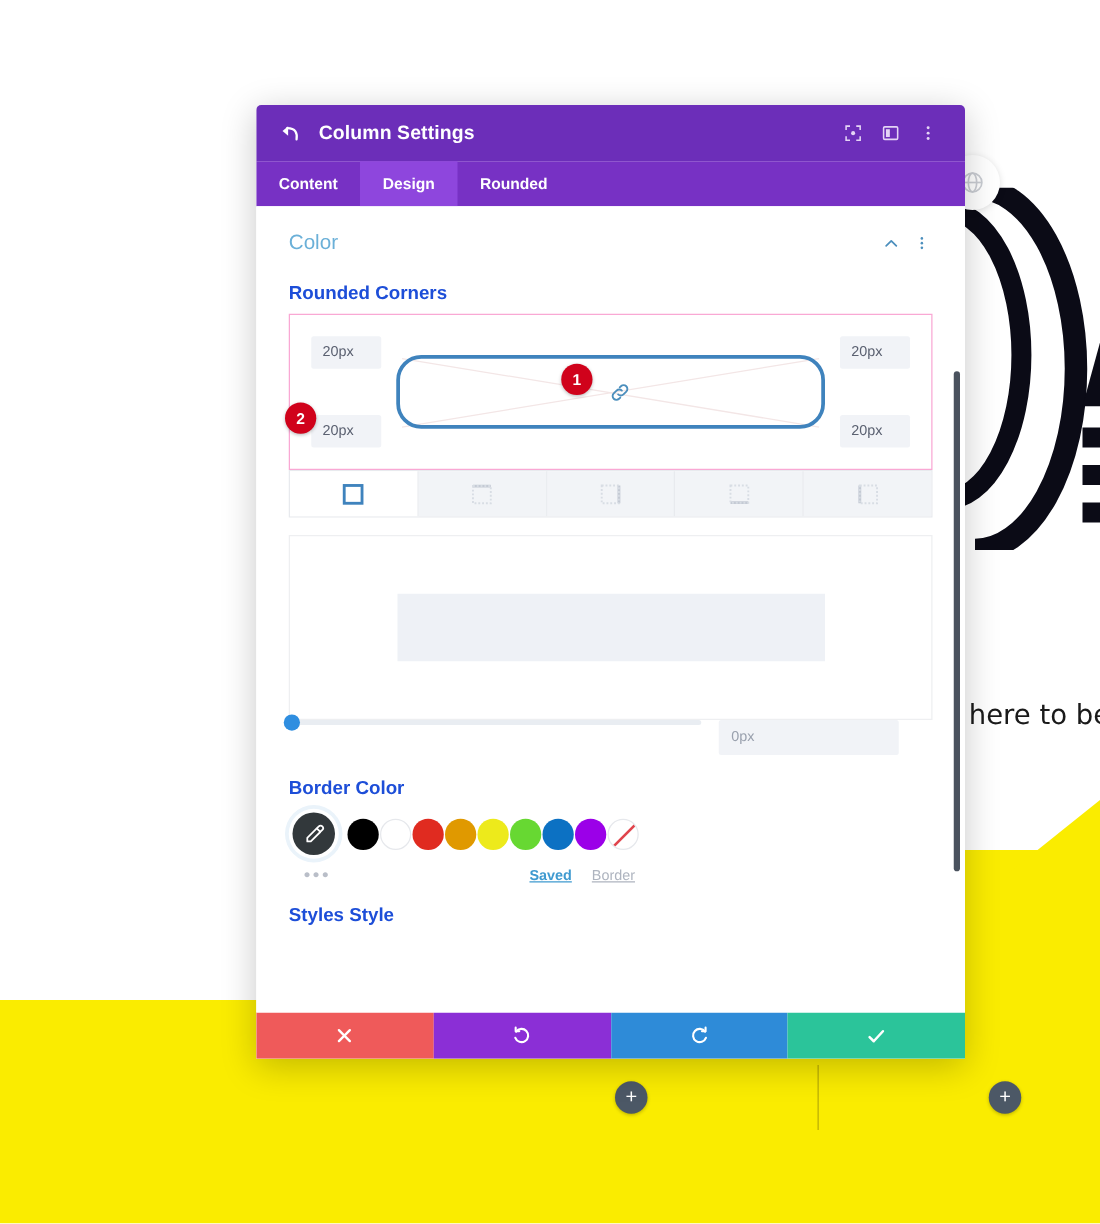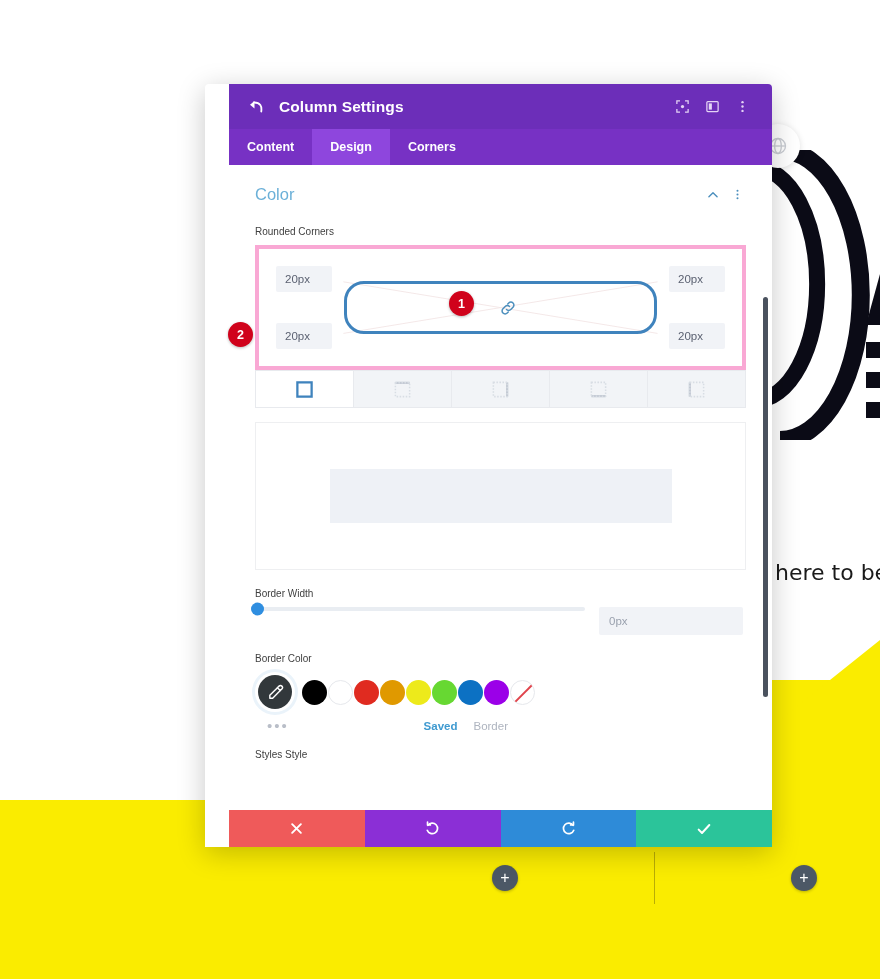--- a/index.html
+++ b/index.html
@@ -49,21 +49,21 @@
     box-shadow: 0 1px 3px rgba(0,0,0,.25);
   }
   .add-btn.a1 { left: 492px; top: 865px; }
   .add-btn.a2 { left: 791px; top: 865px; }
 
   
   .modal {
     position: absolute; left: 205px; top: 84px; width: 567px; height: 763px;
     background: #ffffff; border-radius: 4px 4px 0 0;
     box-shadow: 0 6px 28px rgba(0,0,0,0.22);
-    display: flex; flex-direction: column; overflow: hidden; padding-left: 24px;
+    display: flex; flex-direction: column; overflow: hidden;
   }
   .modal-header {
     height: 45px; background: #6c2eb9; display: flex; align-items: center;
     padding: 0 16px; flex: 0 0 45px;
   }
   .hdr-back { width: 22px; height: 22px; display:flex; align-items:center; justify-content:center; color:#fff; }
   .hdr-title {
     color: #ffffff; font-size: 15.5px; font-weight: 700; margin-left: 12px;
     letter-spacing: .1px;
   }
@@ -83,26 +83,26 @@
   }
   .sect-head {
     display: flex; align-items: center; padding-top: 20px; padding-bottom: 4px;
   }
   .sect-title { font-size: 16.5px; color: #6bb0d8; font-weight: 400; }
   .sect-sp { flex: 1 1 auto; }
   .sect-ico { color: #4c8fbd; width: 18px; height: 18px; display:flex; align-items:center; justify-content:center; }
   .sect-ico.dots { color:#4c8fbd; margin-left: 6px; }
 
   .field-label {
-    font-size: 10px; color: #404040; font-weight: 400; margin-top: 18px; margin-bottom: 8px;
+    font-size: 15px; color: #1d4ed8; font-weight: 700; margin-top: 18px; margin-bottom: 8px;
   }
 
   
   .corners-box {
-    border: 4px solid #f9a8d4; background: #fff; height: 125px; position: relative;
+    border: 1px solid #f9a8d4; background: #fff; height: 125px; position: relative;
   }
   .corner-input {
     position: absolute; width: 56px; height: 26px; background: #f1f3f7;
     border-radius: 2px; font-size: 11.5px; color: #5b6171;
     display: flex; align-items: center; padding-left: 9px;
   }
   .corner-input.tl { left: 17px; top: 17px; }
   .corner-input.tr { right: 17px; top: 17px; }
   .corner-input.bl { left: 17px; bottom: 17px; }
   .corner-input.br { right: 17px; bottom: 17px; }
@@ -171,21 +171,21 @@
   .sw.none {
     position: relative; background: #fff; border: 1px solid #e6e8ec; overflow: hidden;
   }
   .sw.none::before {
     content: ""; position: absolute; left: -2px; top: 11px; width: 30px; height: 2px;
     background: #e0444c; transform: rotate(-45deg);
   }
   .sw-meta { display: flex; align-items: center; margin-top: 6px; }
   .sw-dots { color: #b9bec8; font-size: 15px; letter-spacing: 2px; padding-left: 12px; line-height: 1; }
   .sw-meta-sp { flex: 1 1 auto; }
-  .lnk { font-size: 11.5px; font-weight: 700; color: #3f9ad0; margin-left: 16px; }
+  .lnk { font-size: 11.5px; font-weight: 700; color: #3f9ad0; margin-left: 16px; text-decoration: underline; }
   .lnk.muted { color: #aeb4bf; font-weight: 400; }
 
   
   .iscroll {
     position: absolute; right: 4px; top: 132px; width: 5px; height: 400px;
     background: #4a525e; border-radius: 3px;
   }
 
   
   .footer { display: flex; flex: 0 0 37px; height: 37px; }
@@ -264,21 +264,21 @@
           <circle cx="12" cy="5" r="1.9"></circle>
             <circle cx="12" cy="12" r="1.9"></circle>
             <circle cx="12" cy="19" r="1.9"></circle>
         </svg>
       </div>
     </div>
 
     <div class="tabs">
       <div class="tab">Content</div>
       <div class="tab active">Design</div>
-      <div class="tab">Corners</div>
+      <div class="tab">Rounded</div>
     </div>
 
     <div class="body">
 
       <div class="sect-head">
         <div class="sect-title">Color</div>
         <div class="sect-sp"></div>
         <div class="sect-ico">
           <svg width="14" height="14" viewBox="0 0 24 24" fill="none" stroke="#4c8fbd" stroke-width="2.4" stroke-linecap="round" stroke-linejoin="round">
             <polyline points="5,15 12,8 19,15"></polyline>
@@ -342,21 +342,20 @@
             <line x1="3" y1="2.5" x2="3" y2="17.5" stroke="#c4cad4" stroke-width="2.4"></line>
             <rect x="3" y="2.5" width="14.5" height="15" fill="none" stroke="#d8dde4" stroke-width="1.6" stroke-dasharray="1.6 1.6"></rect>
           </svg>
         </div>
       </div>
 
       <div class="preview-box" style="margin-top:14px;">
         <div class="preview-inner"></div>
       </div>
 
-      <div class="field-label">Border Width</div>
       <div class="slider-row">
         <div class="slider-track">
           <div class="slider-knob"></div>
         </div>
         <div class="num-input">0px</div>
       </div>
 
       <div class="field-label">Border Color</div>
       <div class="swatch-row">
         <div class="picker-wrap">

